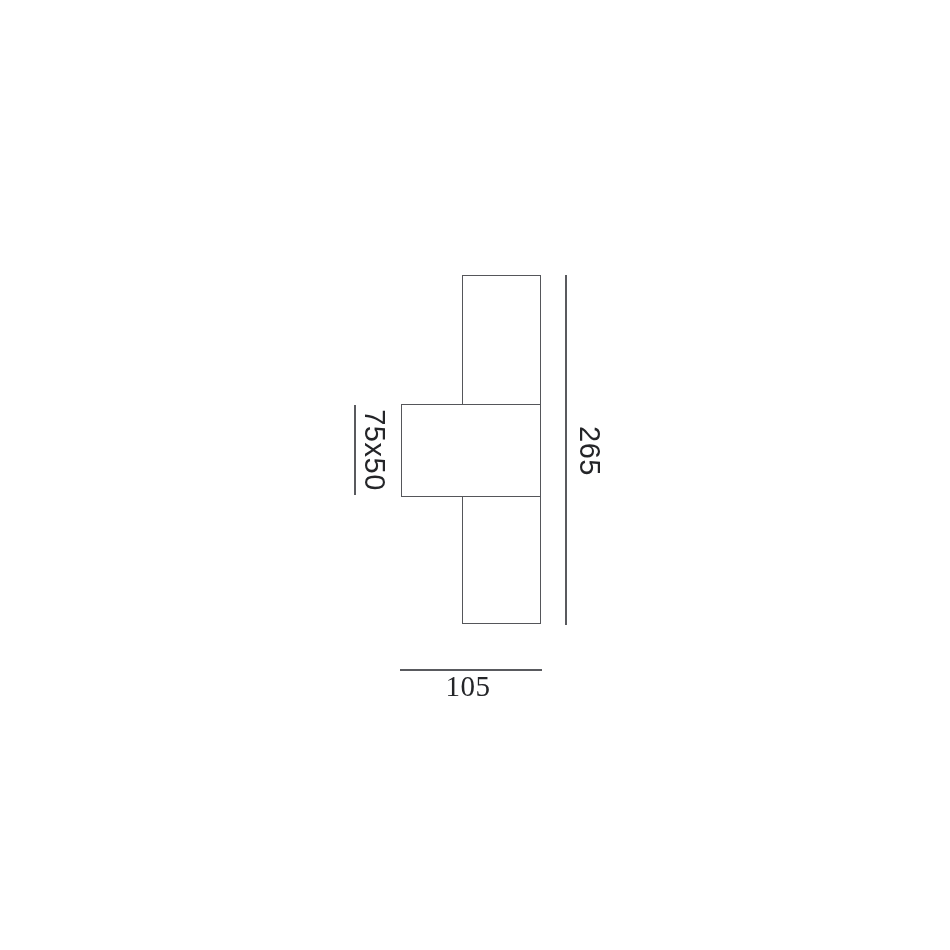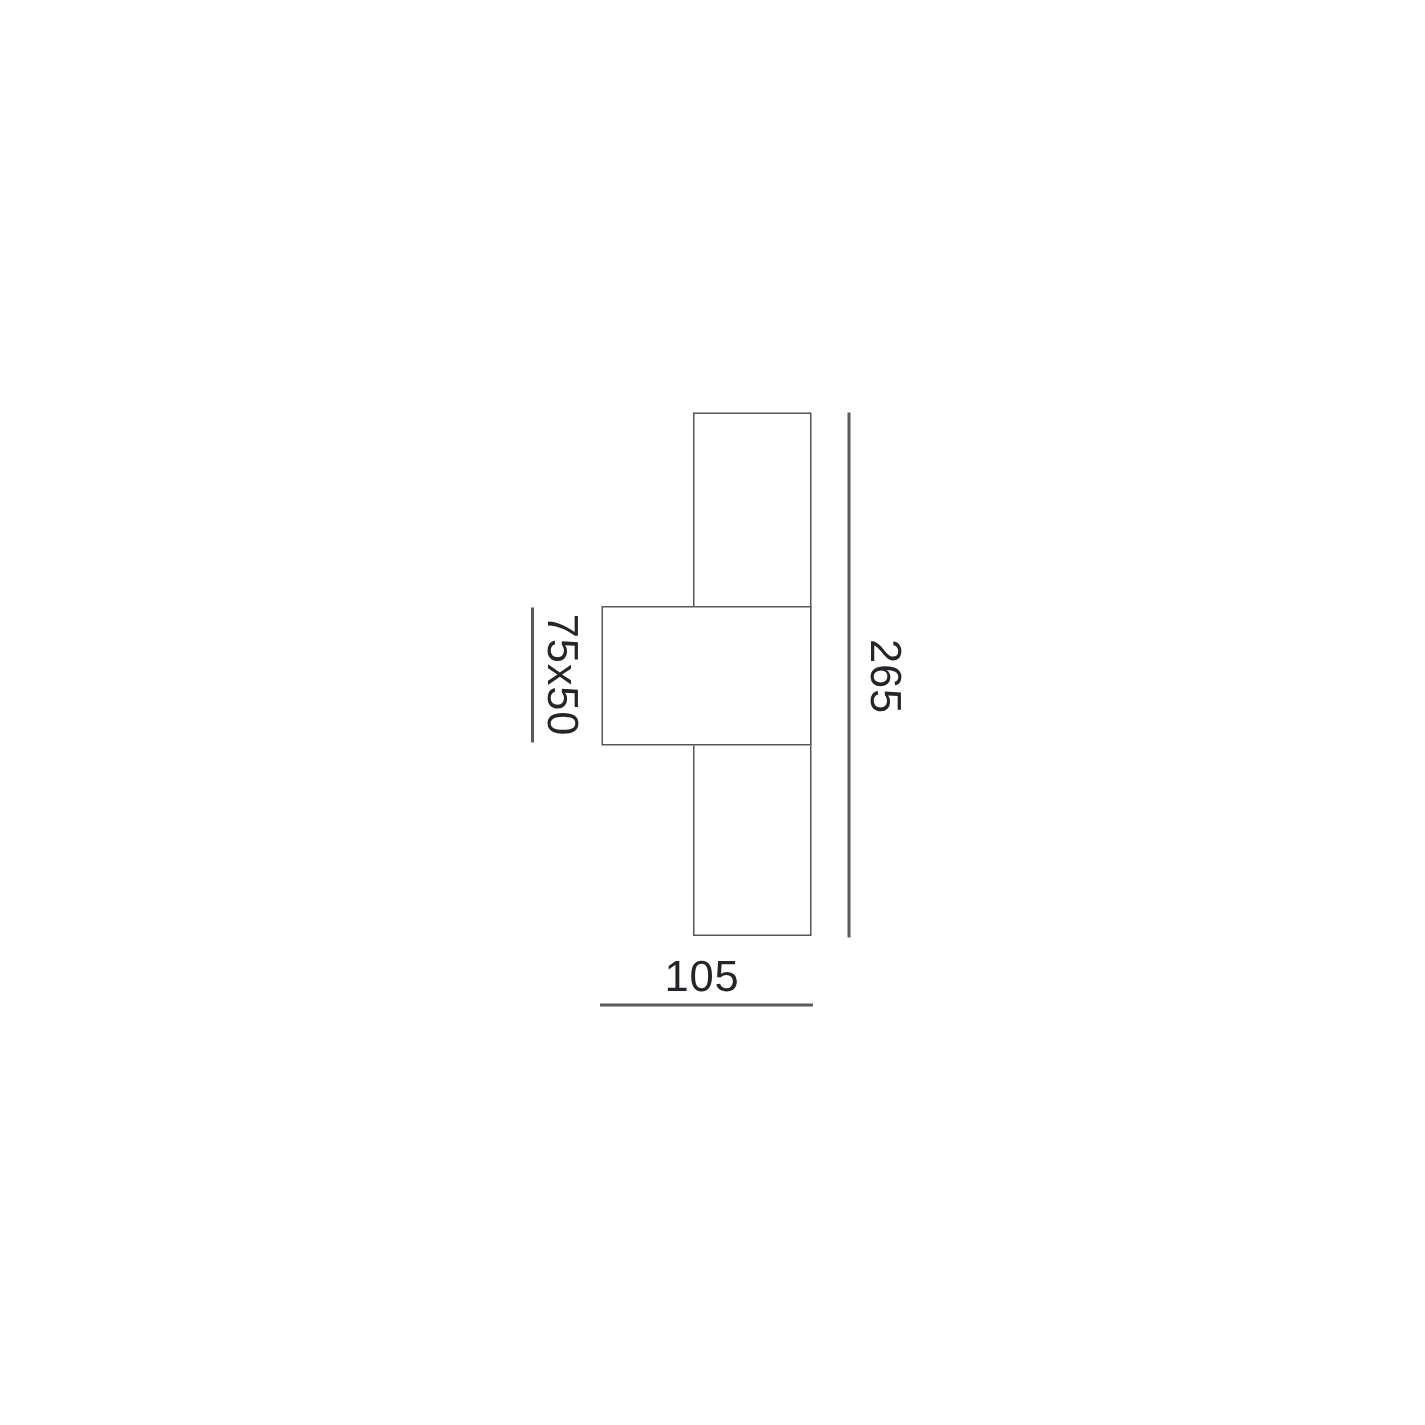--- a/index.html
+++ b/index.html
@@ -68,21 +68,22 @@
     letter-spacing: 0.5px;
     white-space: nowrap;
     z-index: 4;
     transform: translate(-50%, -50%);
   }
   .dimlabel.rot90 {
     transform: translate(-50%, -50%) rotate(90deg);
   }
   .label-width {
     left: 468px;
-    top: 652px;
+    top: 686px;
+    font-family: Liberation Serif, serif;
   }
   .label-height {
     left: 589px;
     top: 451px;
   }
   .label-profile {
     left: 374px;
     top: 450px;
   }
 </style>

